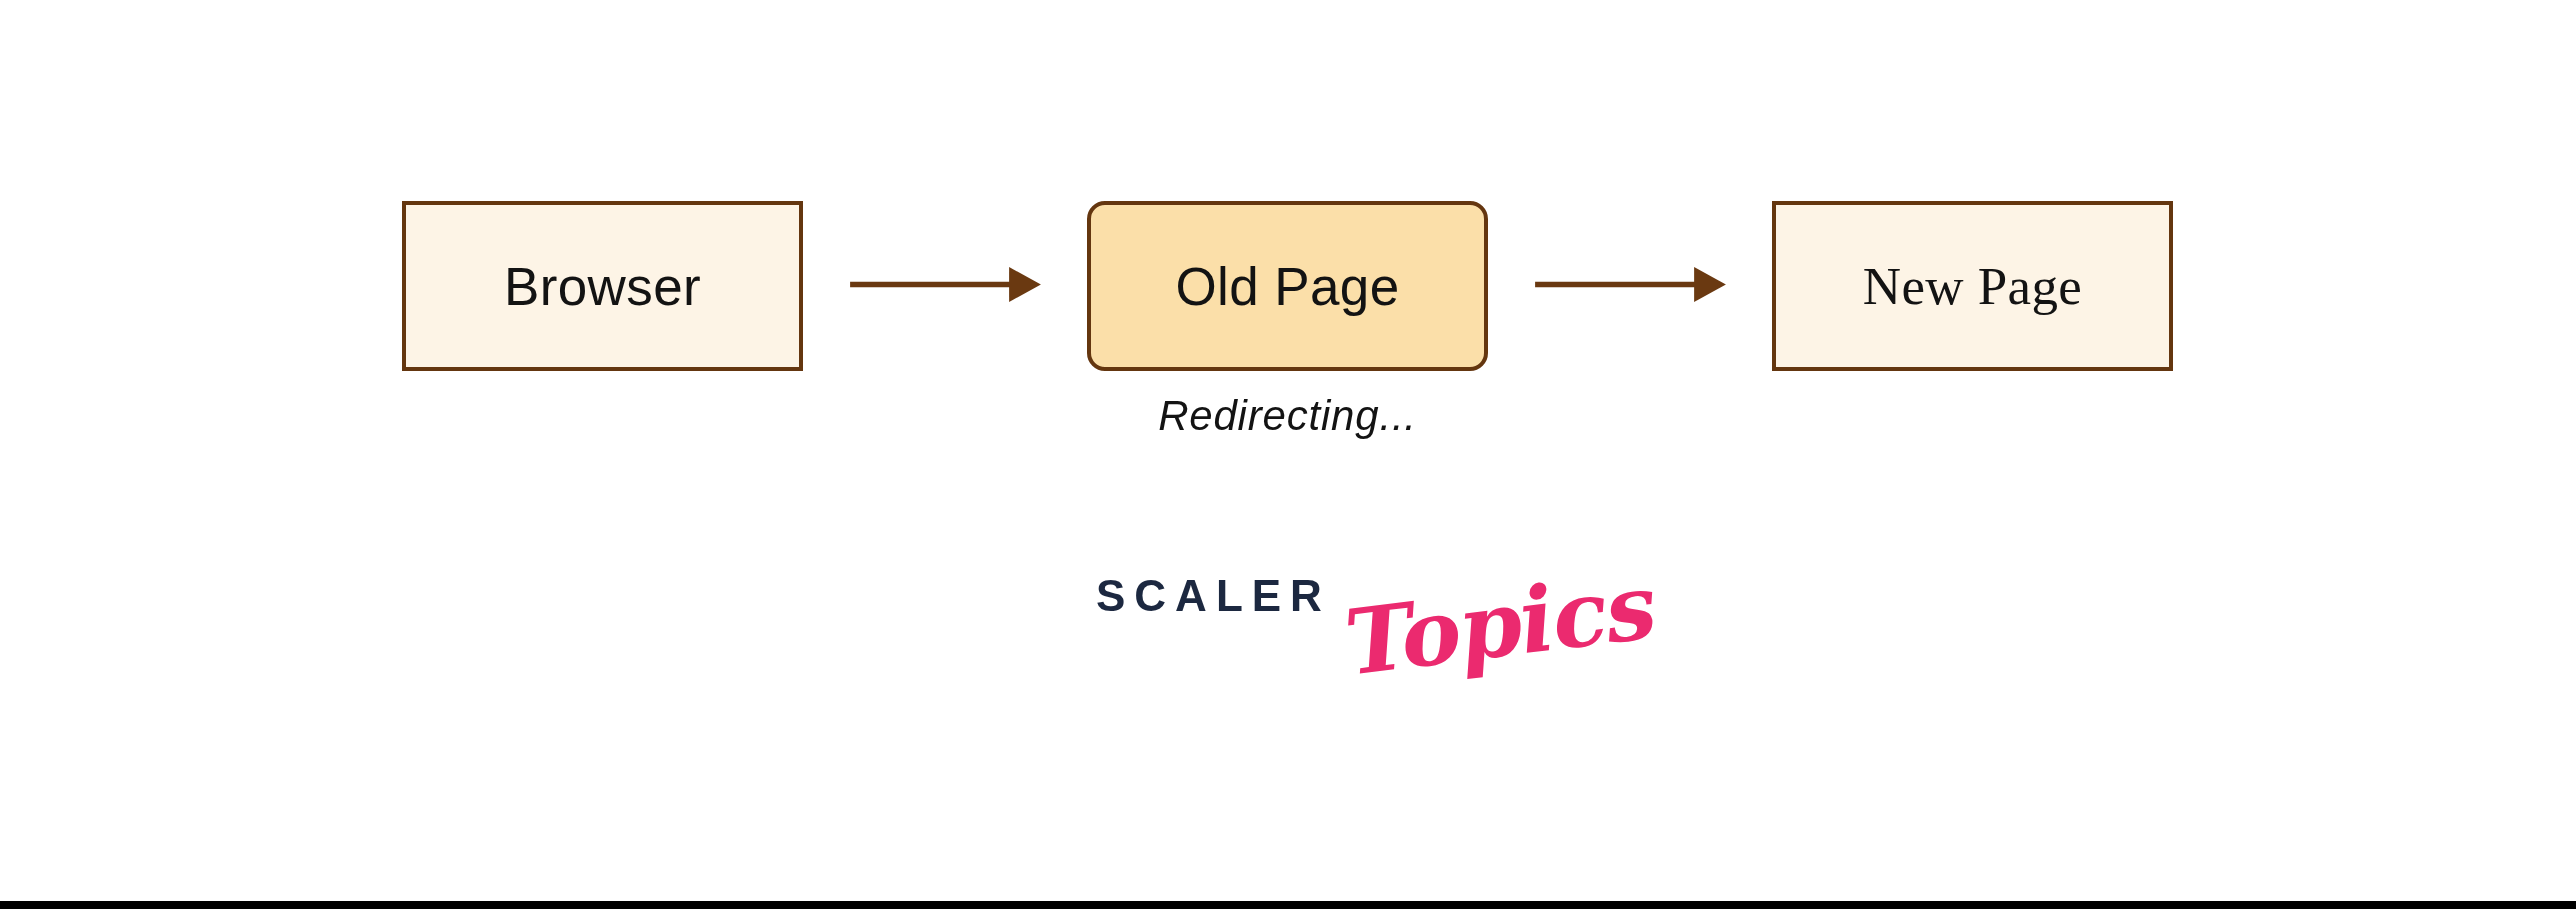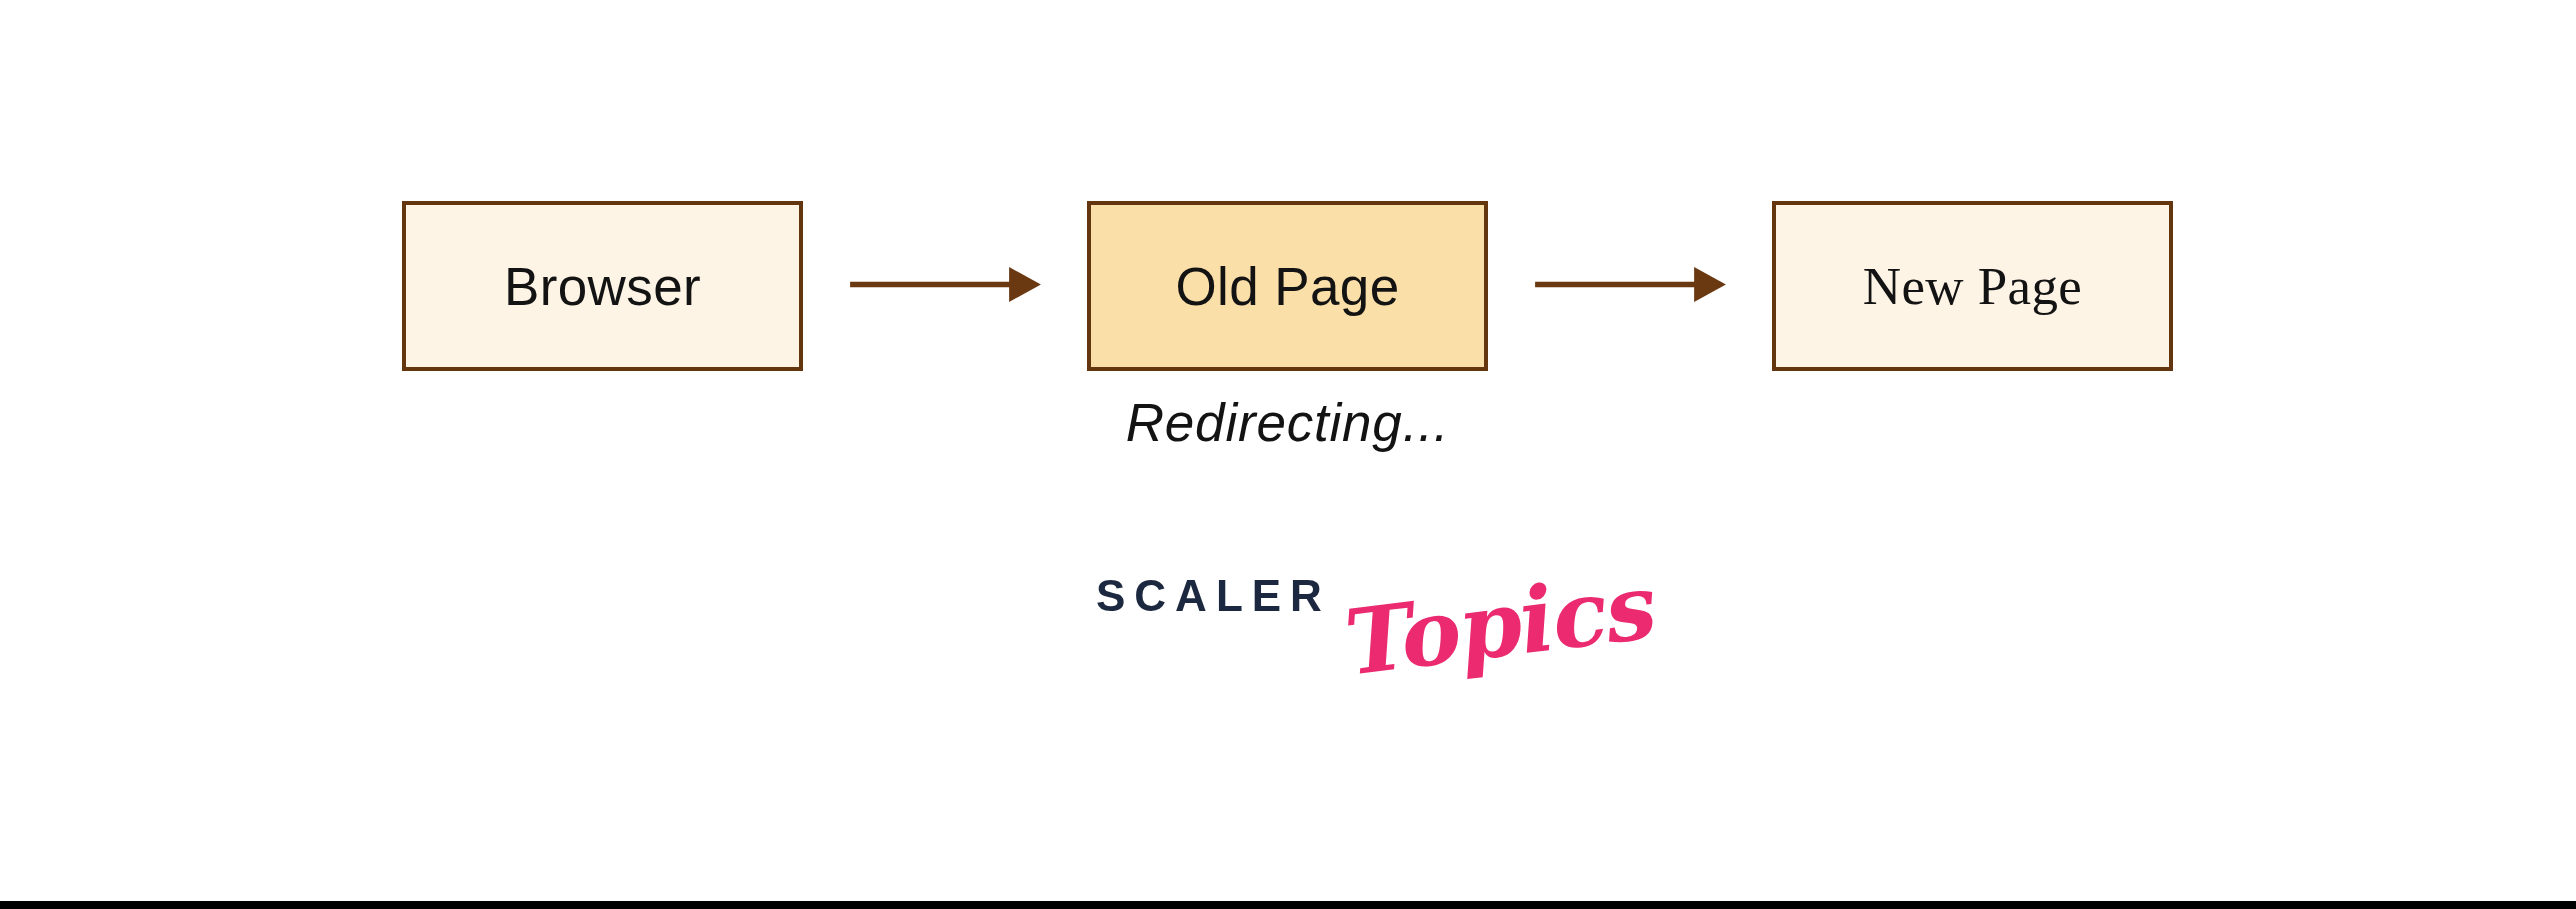--- a/index.html
+++ b/index.html
@@ -24,32 +24,32 @@
   .node{
     position:absolute;
     top:201px;height:170px;width:401px;
     box-sizing:border-box;
     border:4.6px solid var(--node-border);
     background:var(--node-fill);
     display:flex;align-items:center;justify-content:center;
     font-size:53px;color:var(--text);
     letter-spacing:0.4px;
   }
-  .node.highlight{background:var(--node-fill-highlight);}
+  .node.highlight{background:var(--node-fill-highlight);border-radius:18px;}
   #node-browser{left:402px;}
   #node-old-page{left:1087px;}
   #node-new-page{left:1772px;font-family:Liberation Serif, serif;}
   .arrow{position:absolute;top:258px;width:197px;height:53px;}
   #arrow-1{left:847px;}
   #arrow-2{left:1532px;}
   .caption{
     position:absolute;
     left:1057px;top:392px;width:461px;
     text-align:center;
-    font-size:53px;font-style:italic;
+    font-size:42px;font-style:italic;
     color:var(--text);
     letter-spacing:0.8px;
   }
   .logo{
     position:absolute;
     left:1087px;top:574px;width:401px;
     display:flex;flex-direction:row;align-items:flex-start;gap:14px;
   }
   .logo-primary{
     color:var(--logo-primary);

